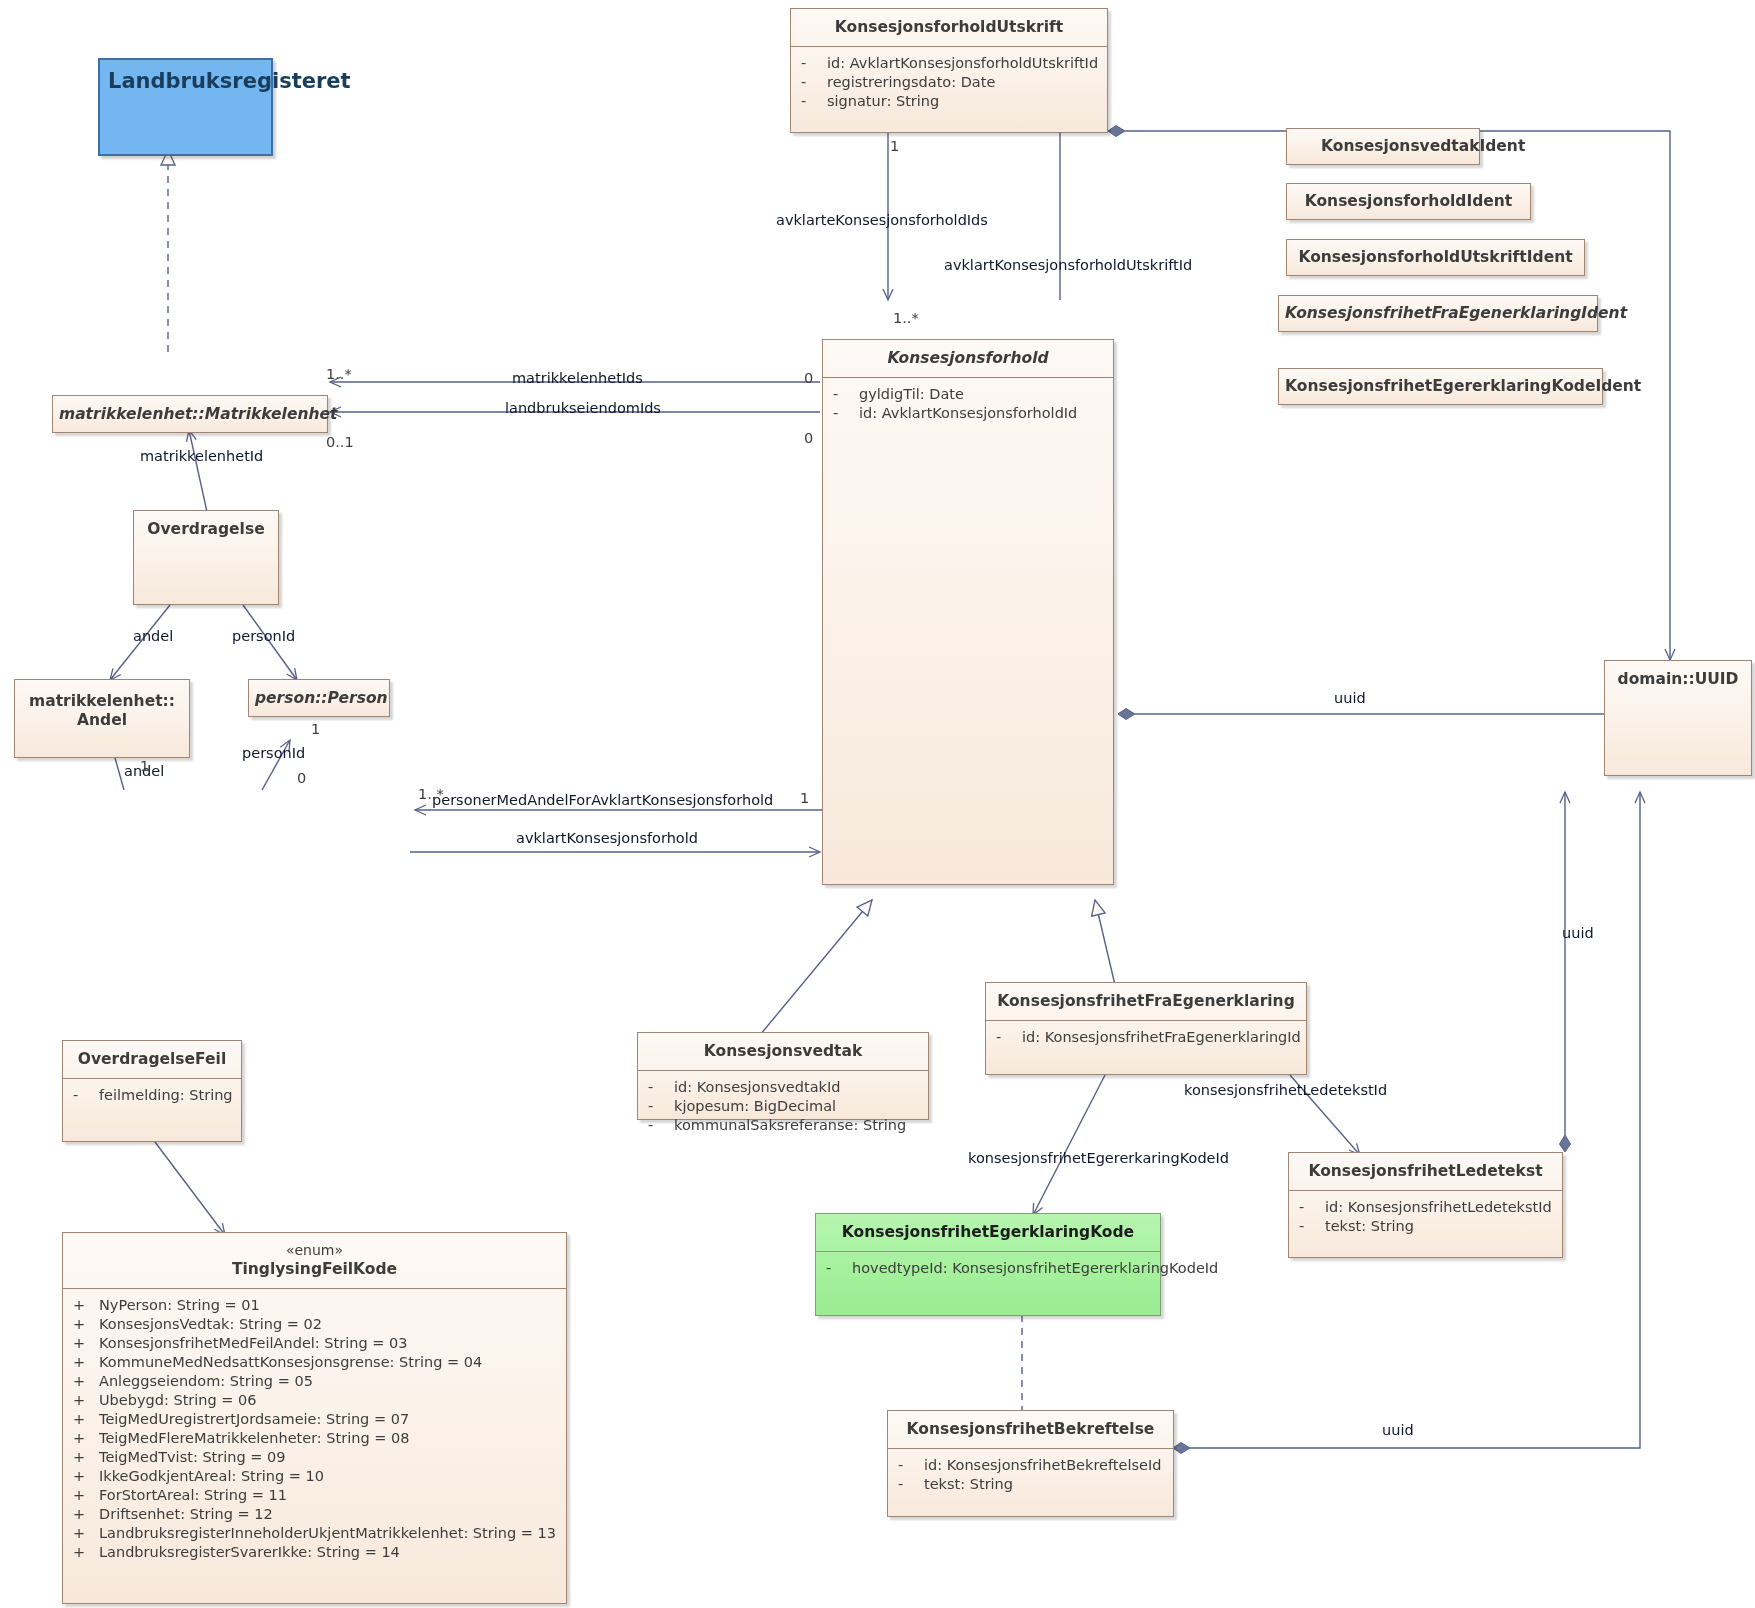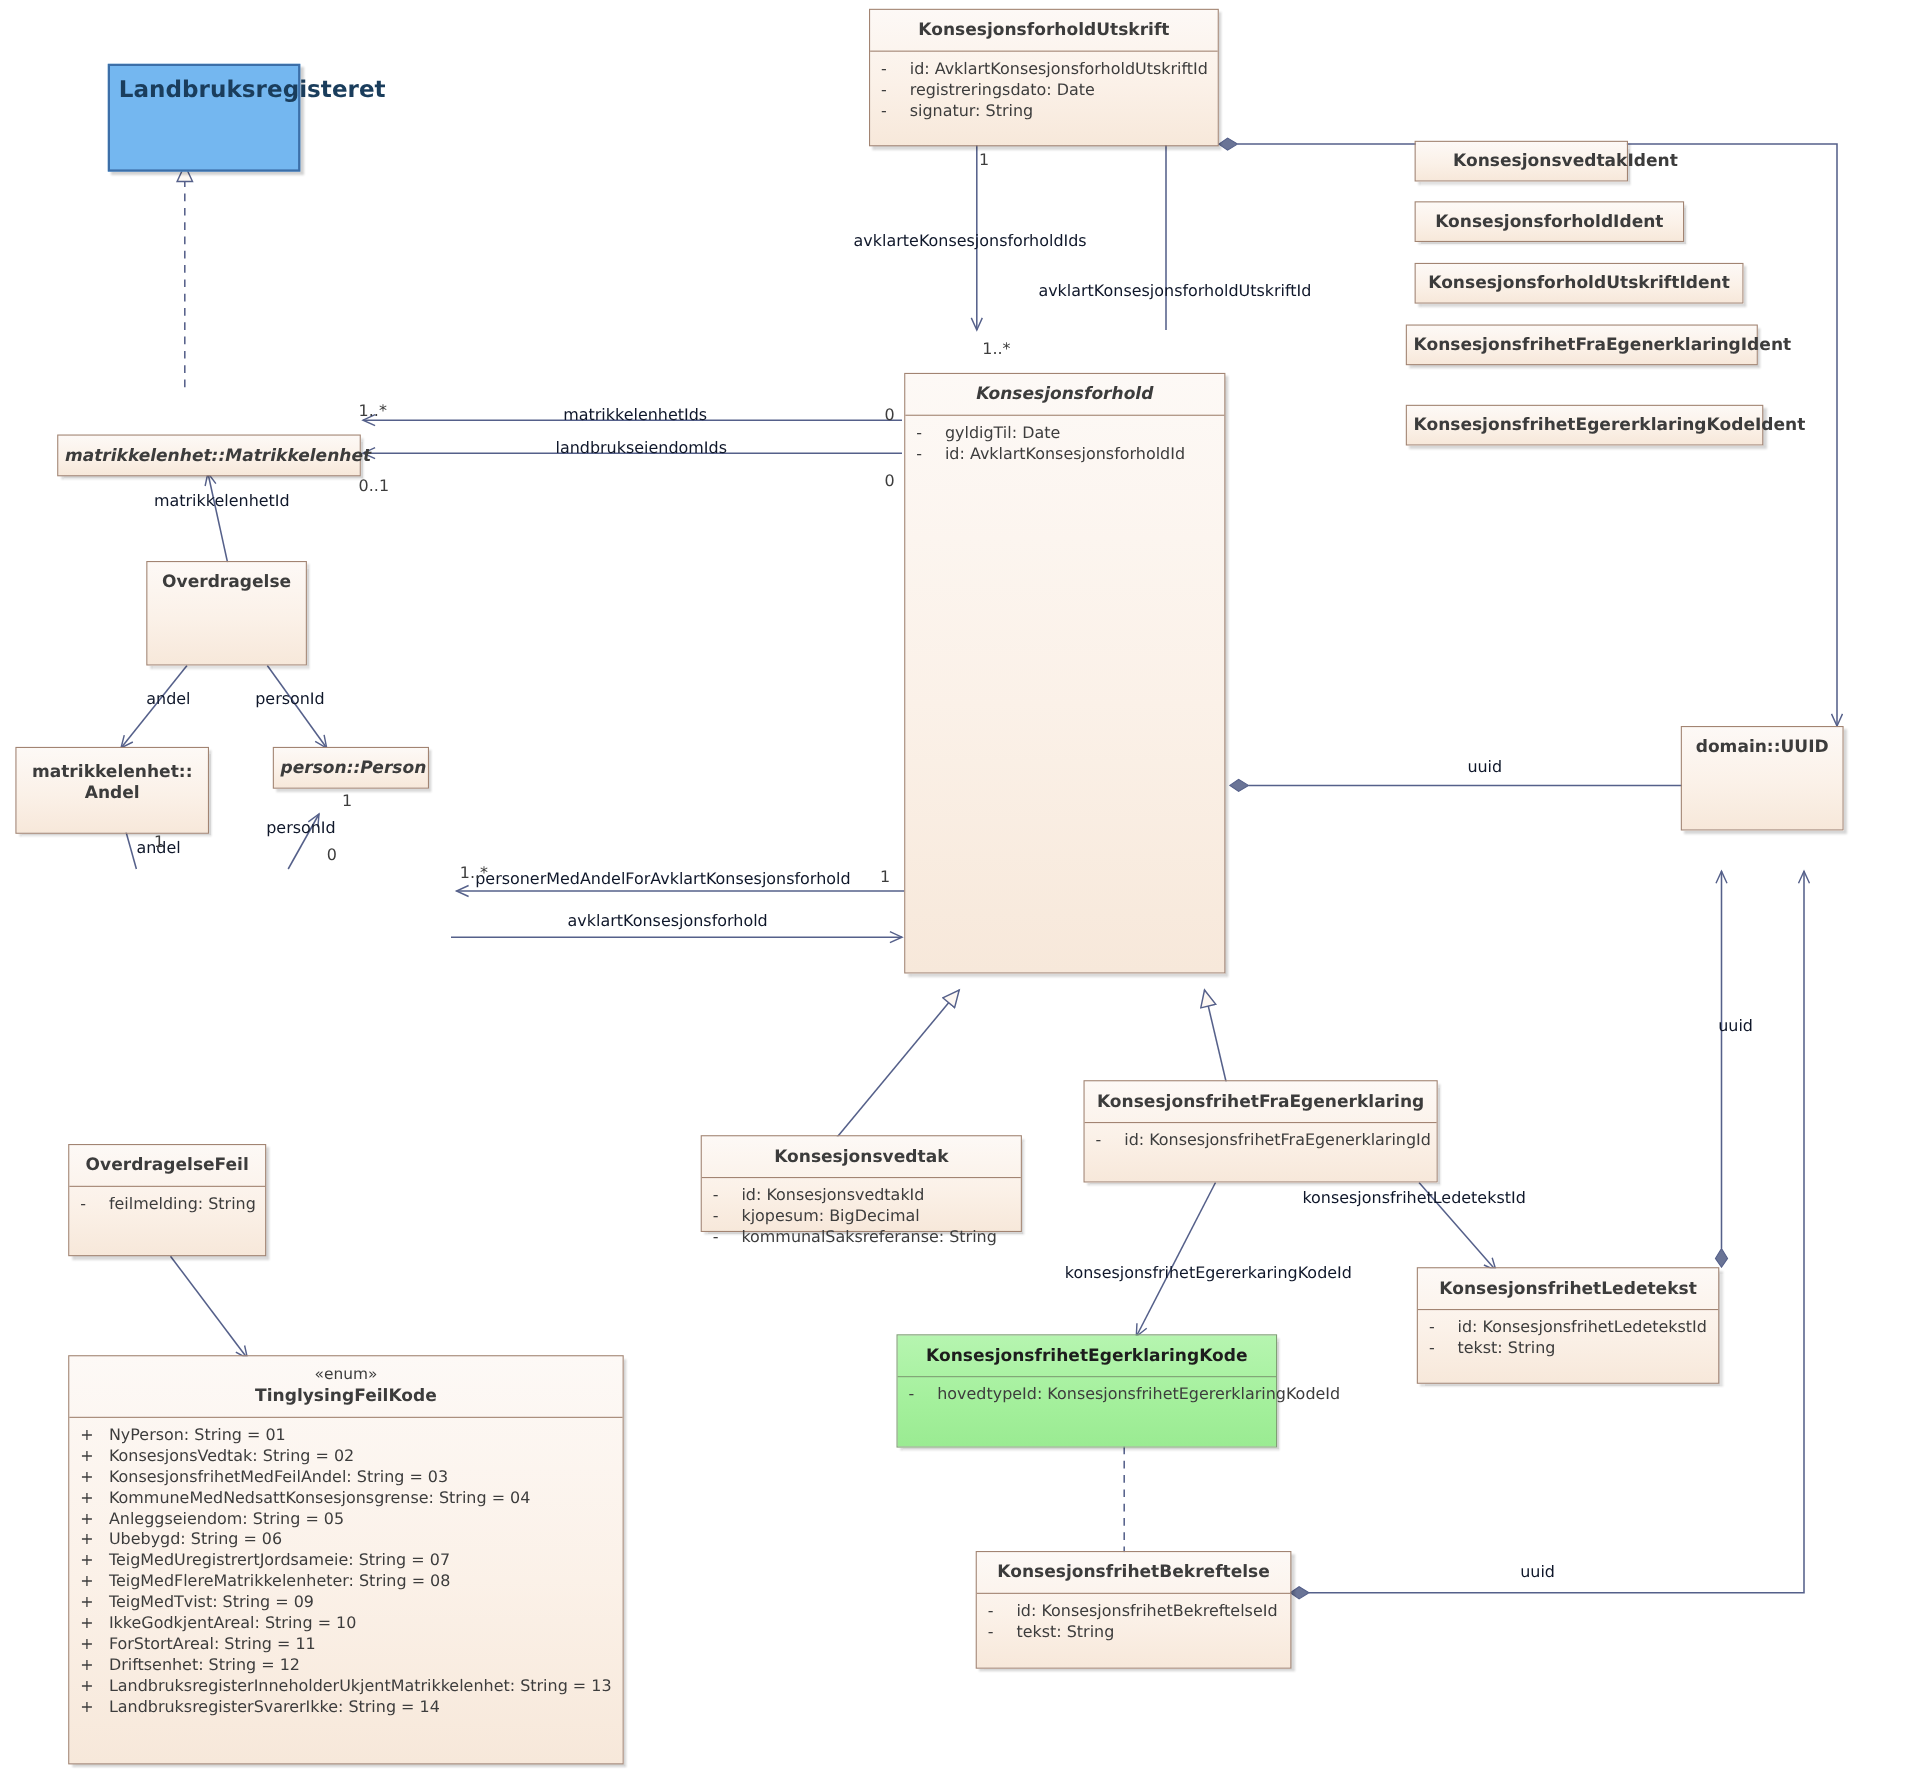--- a/index.html
+++ b/index.html
@@ -214,35 +214,35 @@
 
   <div class="uml" style="left:822px; top:339px; width:292px; height:546px;">
     <div class="hdr it">Konsesjonsforhold</div>
     <div class="sep"></div>
     <div class="attrs">
       <div class="attr"><span class="vis">-</span><span>gyldigTil: Date</span></div>
       <div class="attr"><span class="vis">-</span><span>id: AvklartKonsesjonsforholdId</span></div>
     </div>
   </div>
 
-  <div class="uml" style="left:1528px; top:660px; width:148px; height:95px;">
+  <div class="uml" style="left:1604px; top:660px; width:148px; height:116px;">
     <div class="hdr">domain::UUID</div>
   </div>
 
   <div class="uml" style="left:1286px; top:128px; width:194px; height:37px;">
     <div class="hdr" style="padding:8px 2px;margin-left:32px;">KonsesjonsvedtakIdent</div>
   </div>
   <div class="uml" style="left:1286px; top:183px; width:245px; height:37px;">
     <div class="hdr" style="padding:8px 6px;">KonsesjonsforholdIdent</div>
   </div>
   <div class="uml" style="left:1286px; top:239px; width:299px; height:37px;">
     <div class="hdr" style="padding:8px 6px;">KonsesjonsforholdUtskriftIdent</div>
   </div>
   <div class="uml" style="left:1278px; top:295px; width:320px; height:37px;">
-    <div class="hdr" style="padding:8px 6px;">KonsesjonsfrihetFraEgenerklaringIdent</div>
+    <div class="hdr" style="padding:8px 6px;font-style:italic;">KonsesjonsfrihetFraEgenerklaringIdent</div>
   </div>
   <div class="uml" style="left:1278px; top:368px; width:325px; height:37px;">
     <div class="hdr" style="padding:8px 6px;">KonsesjonsfrihetEgererklaringKodeIdent</div>
   </div>
 
   <div class="uml" style="left:62px; top:1040px; width:180px; height:102px;">
     <div class="hdr">OverdragelseFeil</div>
     <div class="sep"></div>
     <div class="attrs">
       <div class="attr"><span class="vis">-</span><span>feilmelding: String</span></div>

